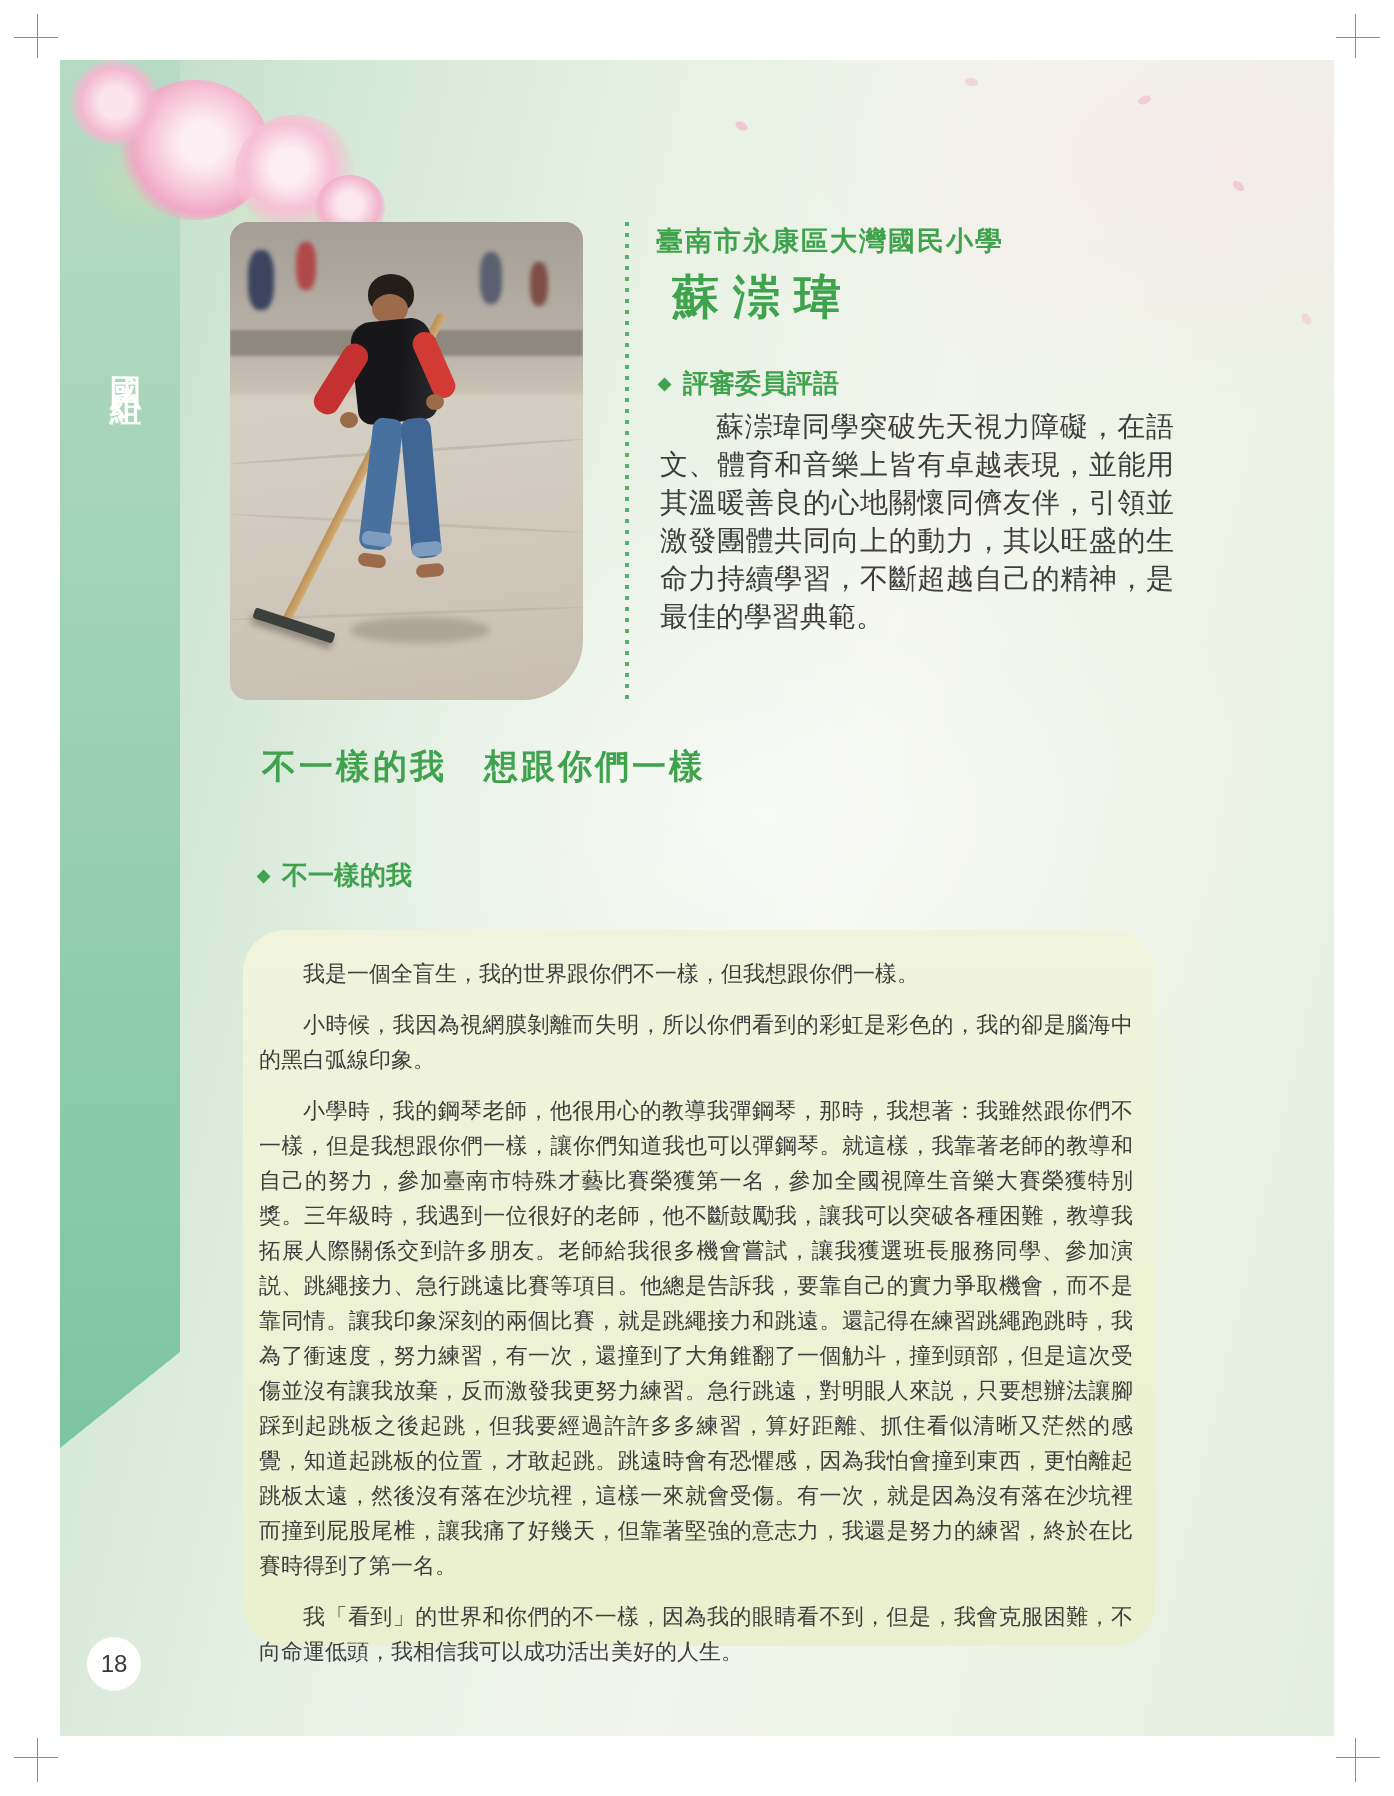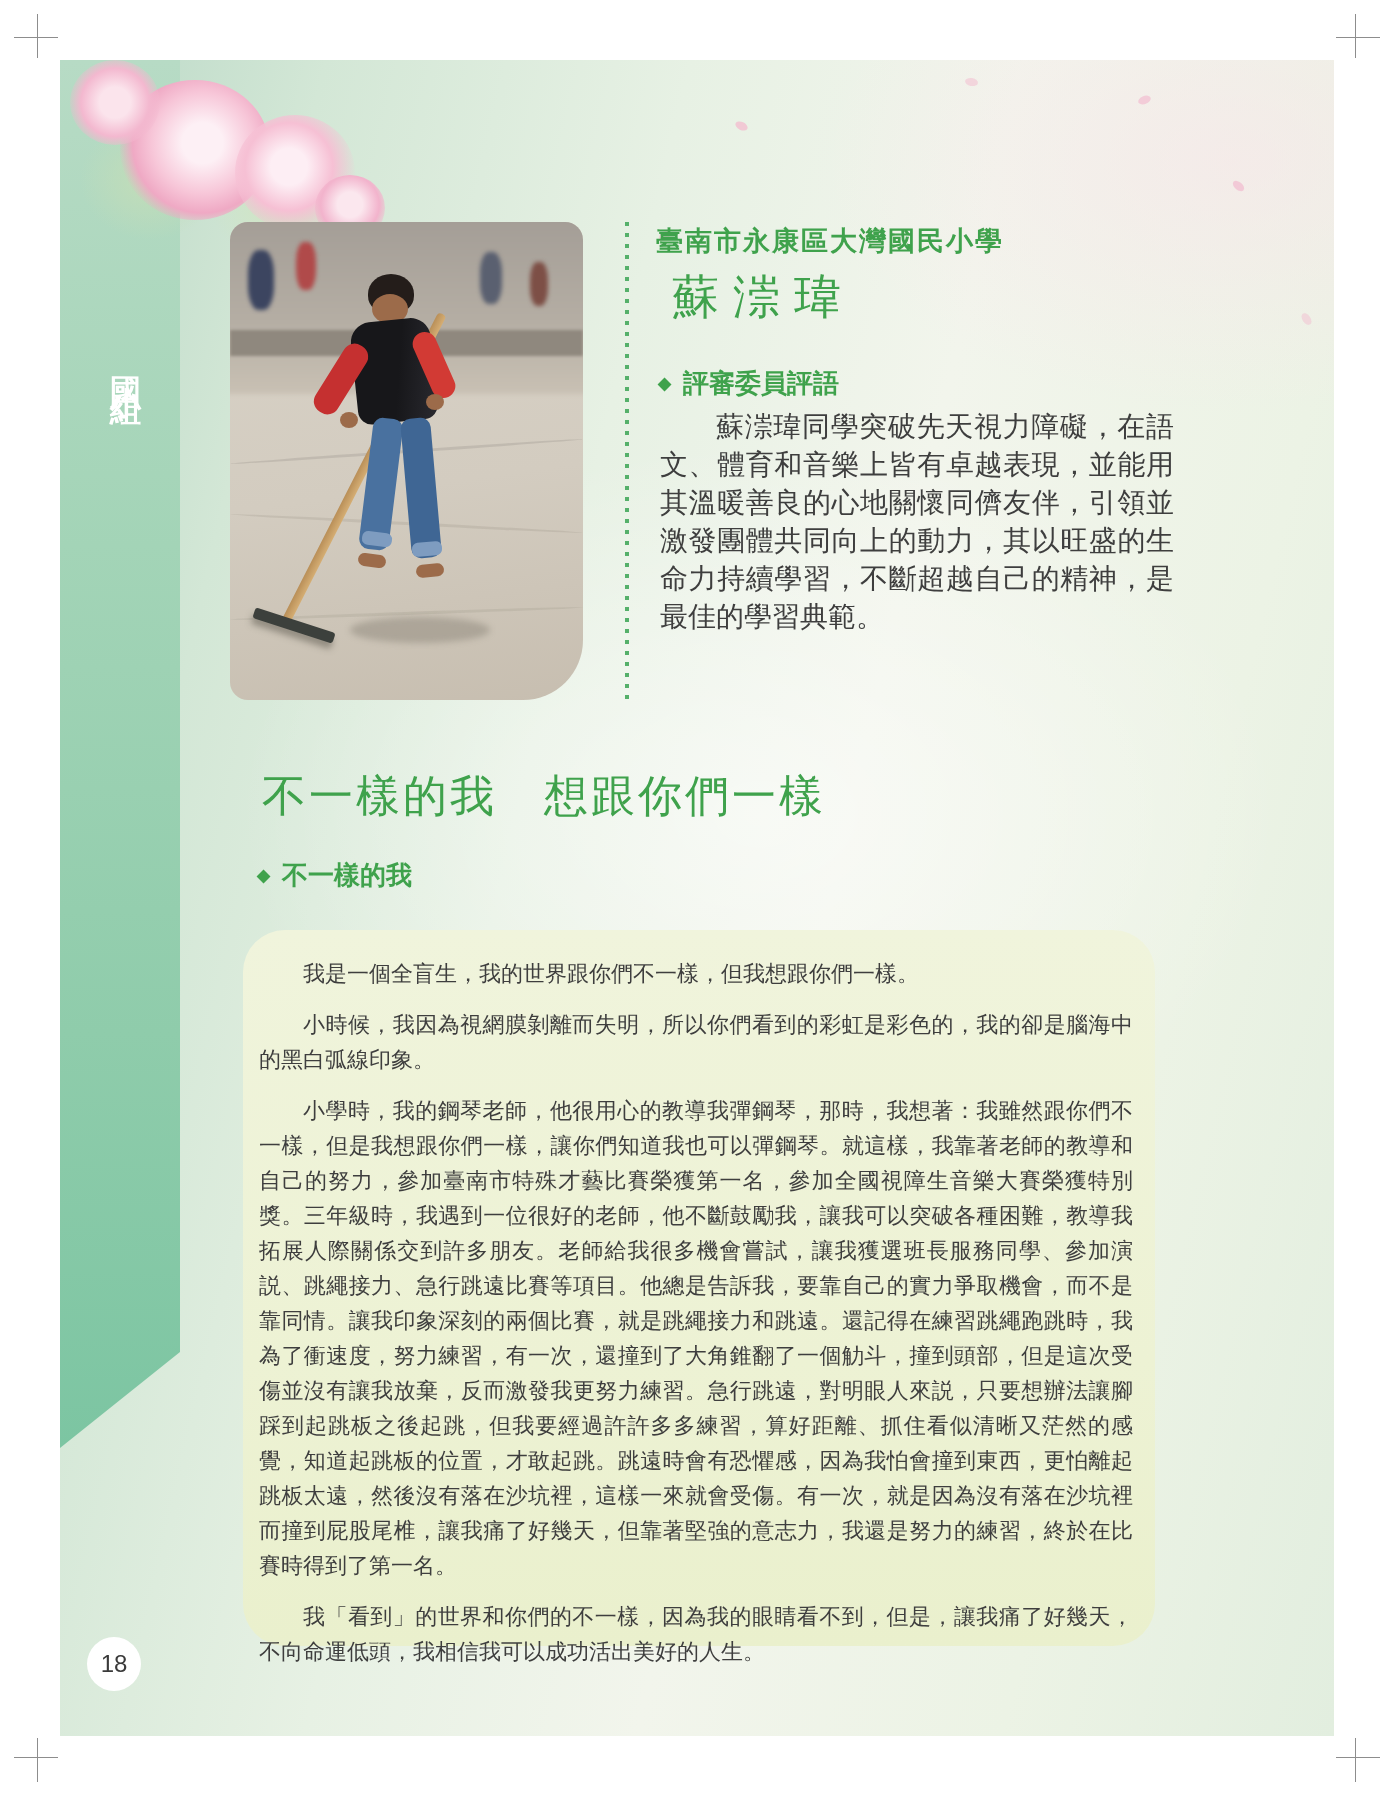--- a/index.html
+++ b/index.html
@@ -56,31 +56,31 @@
     box-shadow:0 6px 6px rgba(90,85,75,.5);
   }
   .kid{position:absolute;}
   
   .dotline{
     position:absolute;left:565px;top:162px;width:4px;height:478px;
     background:repeating-linear-gradient(180deg,#55b06a 0 4px,rgba(0,0,0,0) 4px 11px);
   }
   
   .school{position:absolute;left:596px;top:163px;font-size:27px;font-weight:bold;color:#3fa24c;letter-spacing:2px;}
-  .stuname{position:absolute;left:612px;top:206px;font-size:47px;font-weight:normal;color:#3fa24c;letter-spacing:14px;text-align:center;}
+  .stuname{position:absolute;left:612px;top:206px;font-size:47px;font-weight:bold;color:#3fa24c;letter-spacing:14px;text-align:center;}
   .sec-head{position:absolute;font-size:26px;font-weight:bold;color:#3fa24c;display:flex;align-items:center;gap:12px;}
   .sec-head .dia{font-size:17px;line-height:1;}
   .judge-head{left:598px;top:306px;}
   .comment{
     position:absolute;left:600px;top:348px;width:514px;
     font-size:28px;line-height:38px;color:#3e3e3e;
     text-align:justify;text-indent:2em;
   }
   
-  .title{position:absolute;left:202px;top:707px;font-size:44px;font-weight:normal;color:#3fa24c;letter-spacing:3px;}
+  .title{position:absolute;left:202px;top:684px;font-size:34px;font-weight:bold;color:#3fa24c;letter-spacing:3px;}
   .story-head{left:197px;top:798px;}
   .storybox{
     position:absolute;left:183px;top:852px;width:912px;height:716px;
     border-radius:42px;
     background:linear-gradient(180deg,#f0f4dc 0%,#edf2d4 60%,#eaf0cd 100%);
     box-sizing:border-box;padding:26px 22px 30px 16px;margin-top:18px;
   }
   .storybox p{
     margin:0 0 16px 0;font-size:22px;line-height:35px;color:#3e3e3e;
     text-align:justify;text-indent:2em;
@@ -170,20 +170,20 @@
 
   <div class="sec-head story-head">
     <span class="dia">◆</span>
     <span>不一樣的我</span>
   </div>
 
   <div class="storybox">
     <p>我是一個全盲生，我的世界跟你們不一樣，但我想跟你們一樣。</p>
     <p>小時候，我因為視網膜剝離而失明，所以你們看到的彩虹是彩色的，我的卻是腦海中的黑白弧線印象。</p>
     <p>小學時，我的鋼琴老師，他很用心的教導我彈鋼琴，那時，我想著：我雖然跟你們不一樣，但是我想跟你們一樣，讓你們知道我也可以彈鋼琴。就這樣，我靠著老師的教導和自己的努力，參加臺南市特殊才藝比賽榮獲第一名，參加全國視障生音樂大賽榮獲特別獎。三年級時，我遇到一位很好的老師，他不斷鼓勵我，讓我可以突破各種困難，教導我拓展人際關係交到許多朋友。老師給我很多機會嘗試，讓我獲選班長服務同學、參加演説、跳繩接力、急行跳遠比賽等項目。他總是告訴我，要靠自己的實力爭取機會，而不是靠同情。讓我印象深刻的兩個比賽，就是跳繩接力和跳遠。還記得在練習跳繩跑跳時，我為了衝速度，努力練習，有一次，還撞到了大角錐翻了一個觔斗，撞到頭部，但是這次受傷並沒有讓我放棄，反而激發我更努力練習。急行跳遠，對明眼人來説，只要想辦法讓腳踩到起跳板之後起跳，但我要經過許許多多練習，算好距離、抓住看似清晰又茫然的感覺，知道起跳板的位置，才敢起跳。跳遠時會有恐懼感，因為我怕會撞到東西，更怕離起跳板太遠，然後沒有落在沙坑裡，這樣一來就會受傷。有一次，就是因為沒有落在沙坑裡而撞到屁股尾椎，讓我痛了好幾天，但靠著堅強的意志力，我還是努力的練習，終於在比賽時得到了第一名。</p>
-    <p>我「看到」的世界和你們的不一樣，因為我的眼睛看不到，但是，讓我痛了好幾天，不向命運低頭，我相信我可以成功活出美好的人生。</p>
+    <p>我「看到」的世界和你們的不一樣，因為我的眼睛看不到，但是，我會克服困難，不向命運低頭，我相信我可以成功活出美好的人生。</p>
   </div>
 
   <div class="pagenum">
     <span>18</span>
   </div>
 
 </div>
 
 </body></html>

